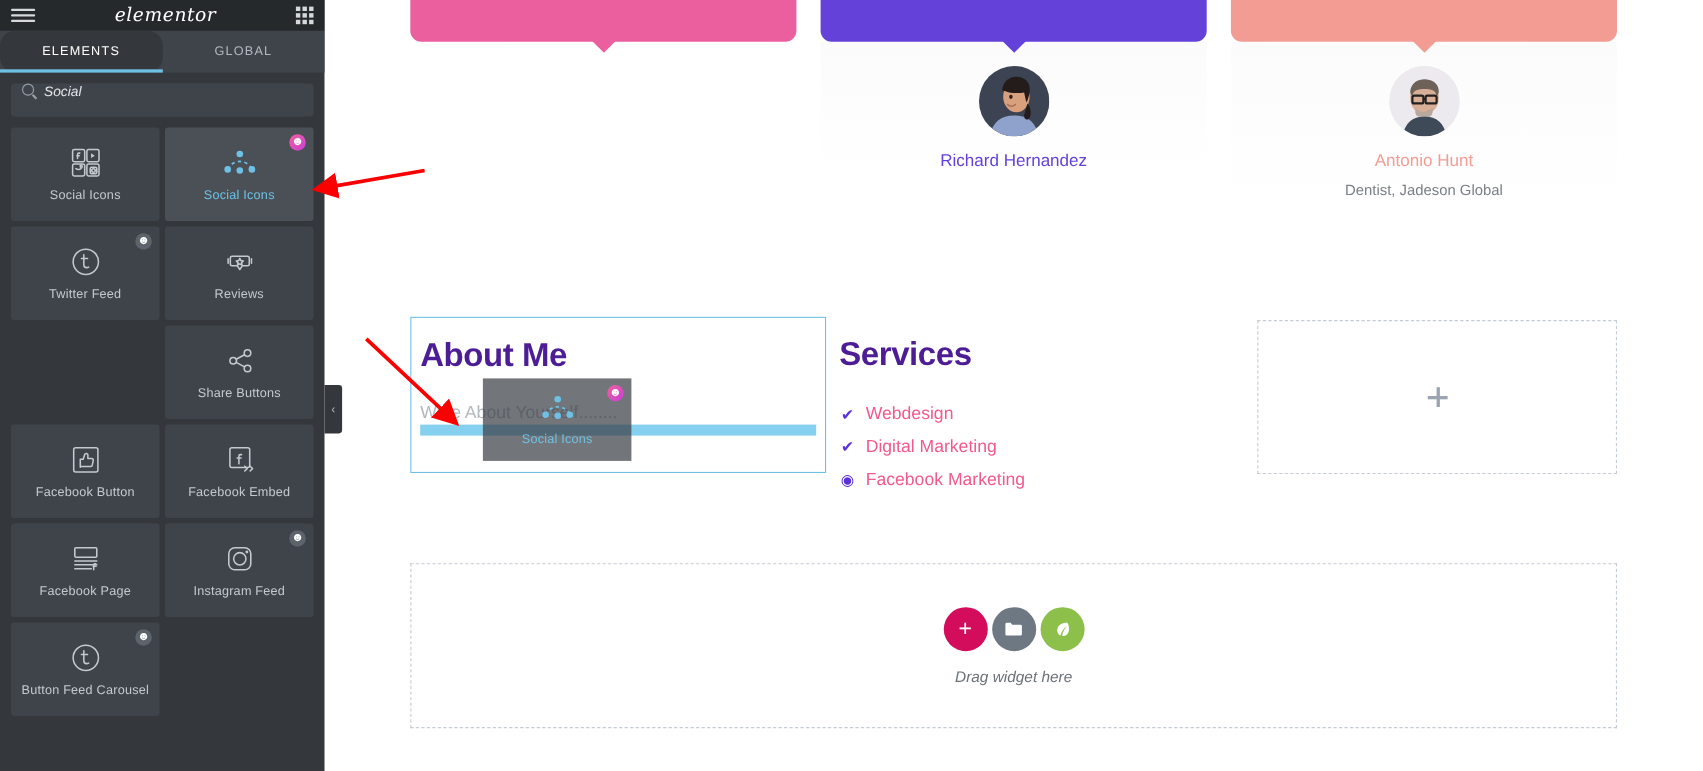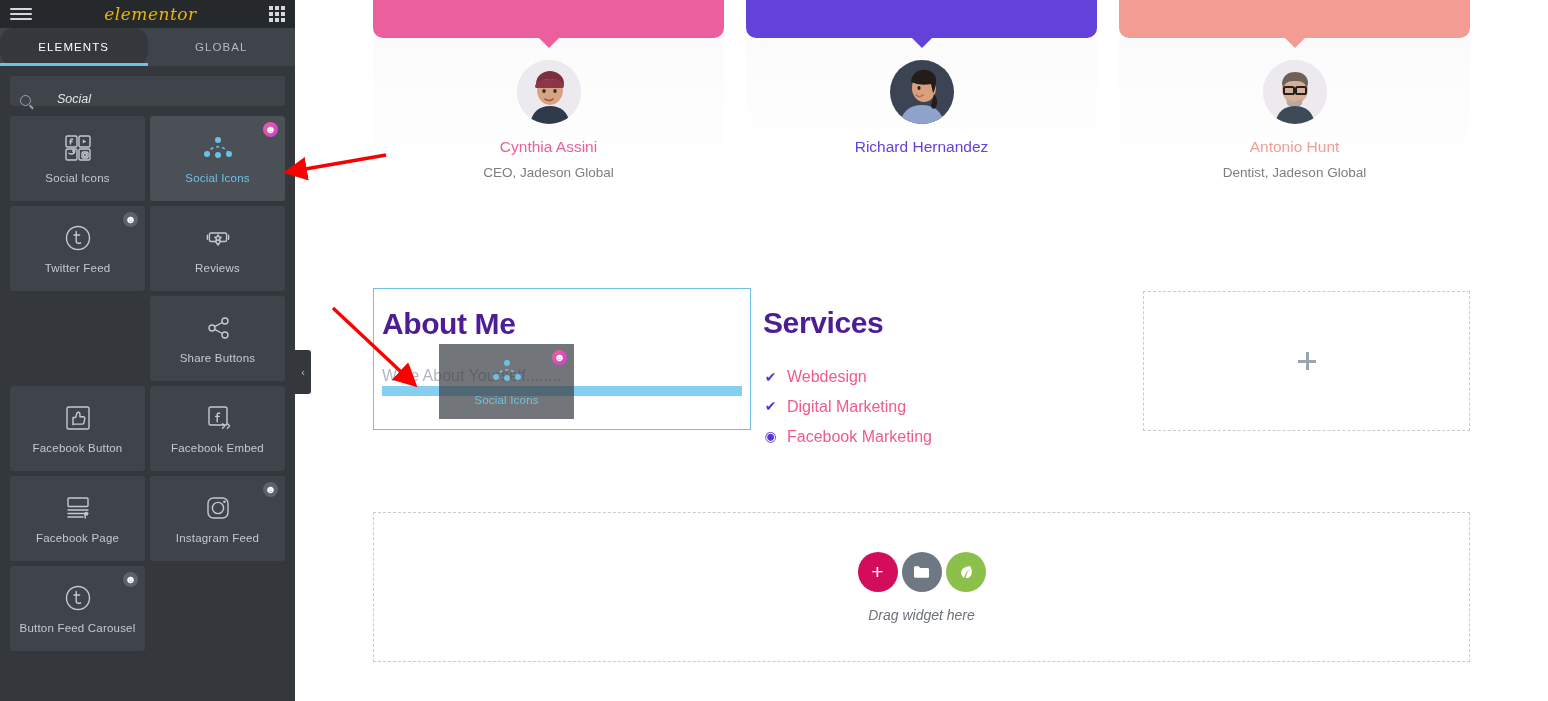--- a/index.html
+++ b/index.html
@@ -16,42 +16,42 @@
     background:#34383c; z-index:20;
   }
   #panel-header {
     height:28px; background:#26292c;
     display:flex; align-items:center; justify-content:space-between;
     padding:0 10px;
   }
   .hamburger { width:22px; display:flex; flex-direction:column; gap:3px; cursor:pointer; }
   .hamburger i { display:block; height:2px; background:#d5d8dc; border-radius:1px; }
   .brand {
-    color:#eab308; font-family:"DejaVu Serif", serif; font-style:italic;
+    color:#ffffff; font-family:"DejaVu Serif", serif; font-style:italic;
     font-size:17px; letter-spacing:.5px; font-weight:400;
   }
   .grid-icon { display:grid; grid-template-columns:repeat(3,4px); gap:2px; cursor:pointer; }
   .grid-icon i { width:4px; height:4px; background:#d5d8dc; display:block; }
 
   #tabs { display:flex; height:38px; background:#3f444b; }
   .tab {
     flex:1; display:flex; align-items:center; justify-content:center;
     font-size:11.5px; letter-spacing:1.1px; color:#b3b8bf; cursor:pointer;
     position:relative; font-weight:400;border-radius:14px;
   }
   .tab.active { color:#fff; background:#34383c; }
   .tab.active:after {
     content:""; position:absolute; left:0; right:0; bottom:0;
     height:3px; background:#6ec1e4;
   }
 
   #search-wrap { padding:10px; }
   #search-box {
     height:30px; background:#3f444b; border-radius:3px;
-    display:flex; align-items:flex-end; padding:0 10px; gap:26px;
+    display:flex; align-items:flex-start; padding:0 10px; gap:9px;
   }
   .search-glyph {
     width:11px; height:11px; border:1.6px solid #9aa0a8; border-radius:50%;
     position:relative; flex:none;
   }
   .search-glyph:after {
     content:""; position:absolute; right:-4px; bottom:-3px;
     width:5px; height:1.6px; background:#9aa0a8; transform:rotate(45deg);
   }
   #search-input {
@@ -361,36 +361,20 @@
     </div>
 </div>
 
 <div id="collapse">‹</div>
 
 <div id="canvas">
 
   <div id="team-row">
   <div class="team-card">
     <div class="card-head" style="background:#ec5f9e;color:#ec5f9e;"></div>
-    <div class="card-body">
-      <div class="avatar">
-            <svg viewBox="0 0 64 64">
-              <rect width="64" height="64" fill="#eceaee"></rect>
-      <ellipse cx="33" cy="30" rx="13" ry="15" fill="#d8a383"></ellipse>
-      <path d="M19 24c0-8 7-13 14-13s14 5 14 12c0 2-1 3-2 3-3-6-8-7-12-7s-10 1-12 6c-1 0-2-.5-2-1z" fill="#7c2f3e"></path>
-      <path d="M18 27c0-5 6-8 15-8s14 3 14 7l-1 2H19z" fill="#8b3747"></path>
-      <ellipse cx="27" cy="31" rx="1.7" ry="2" fill="#3b2b24"></ellipse>
-              <ellipse cx="38" cy="31" rx="1.7" ry="2" fill="#3b2b24"></ellipse>
-      <path d="M28 39c2 2 6 2 8 0" stroke="#8a5440" stroke-width="1.6" fill="none" stroke-linecap="round"></path>
-      <path d="M13 64c2-12 9-18 20-18s18 6 20 18z" fill="#2f3a4a"></path>
-            </svg>
-          </div>
-      <div class="member-name" style="color:#ec5f9e;">Cynthia Assini</div>
-      <div class="member-role">CEO, Jadeson Global</div>
-    </div>
   </div>
   <div class="team-card">
     <div class="card-head" style="background:#6441d8;color:#6441d8;"></div>
     <div class="card-body">
       <div class="avatar">
             <svg viewBox="0 0 64 64">
               <rect width="64" height="64" fill="#3c4454"></rect>
       <path d="M10 64c2-13 10-19 22-19s20 6 22 19z" fill="#8ea2cc"></path>
       <ellipse cx="34" cy="28" rx="12" ry="14" fill="#d9a07e"></ellipse>
       <path d="M21 22c1-9 8-13 15-12 8 1 11 7 10 14-1 5-2 8-3 9l-2-9c-4 1-13 1-17-1z" fill="#241c1a"></path>

